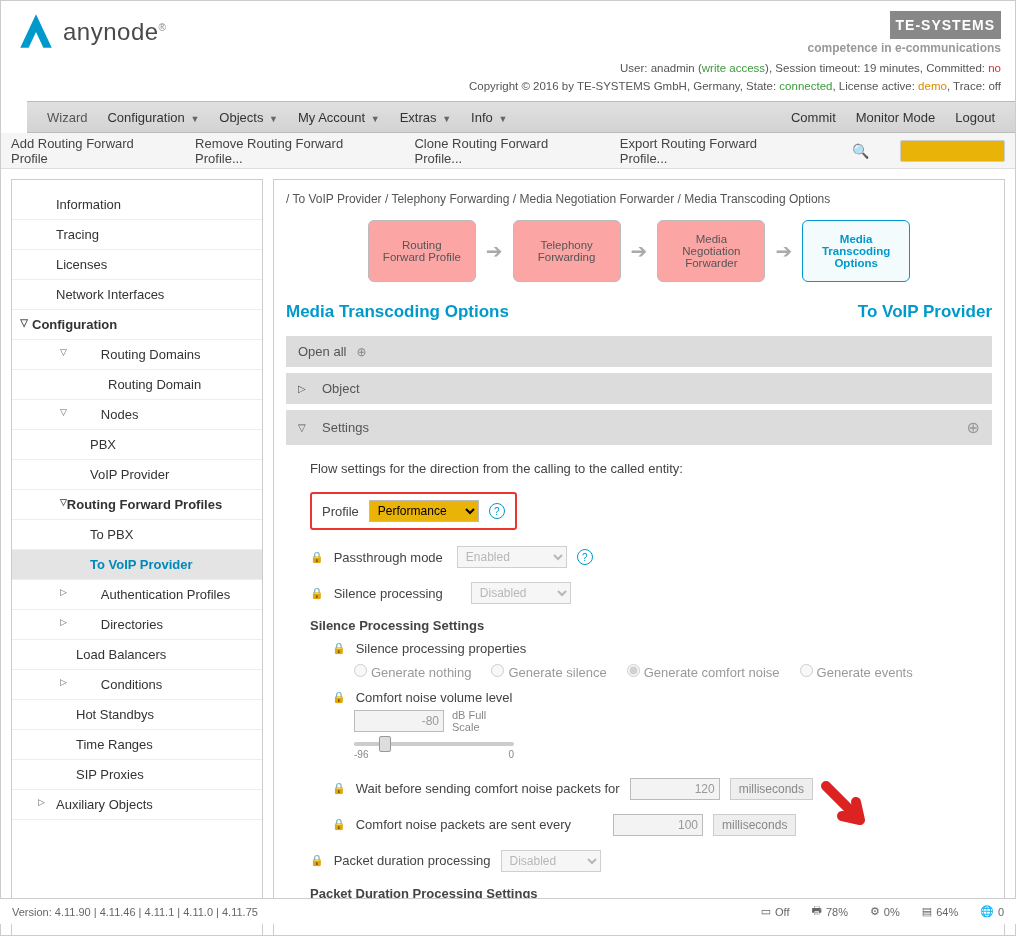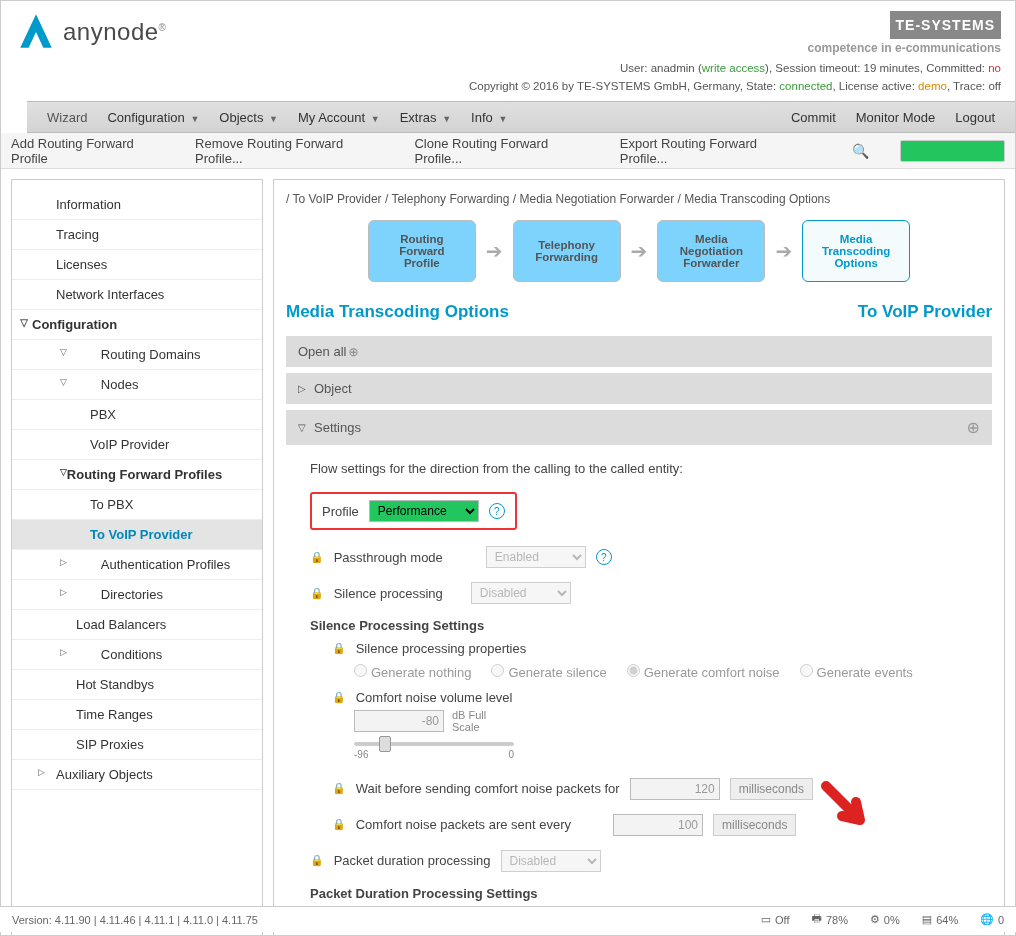--- a/index.html
+++ b/index.html
@@ -34,48 +34,48 @@
 .sb-item.h3 { padding-left: 78px; }
 .sb-item.h4 { padding-left: 78px; }
 .sb-item.selected { background: #e4e4e4; color: #0088bb; font-weight: bold; }
 .sb-item .arrow { position: absolute; left: 0; width: 40px; text-align: right; font-size: 10px; color: #555; }
 .sb-item.h1 .arrow { left: -18px; width: 34px; }
 .sb-item .tri { position: absolute; font-size: 9px; color: #666; }
 .sb-item.h2 .tri, .sb-item.h2b .tri { left: 46px; }
 .main { flex: 1; border: 1px solid #ccc; background: #fff; overflow-y: auto; padding: 12px; position: relative; }
 .breadcrumb { font-size: 12px; color: #555; margin-bottom: 14px; }
 .flow-boxes { display: flex; align-items: center; justify-content: center; gap: 10px; margin-bottom: 20px; }
-.flow-box { border: 1px solid #bbb; border-radius: 6px; padding: 10px 12px; width: 108px; height: 62px; display: flex; align-items: center; justify-content: center; text-align: center; font-size: 11.5px; color: #555; background: #7dd3fc; font-weight: bold; }
+.flow-box { border: 1px solid #bbb; border-radius: 6px; padding: 10px 12px; width: 108px; height: 62px; display: flex; align-items: center; justify-content: center; text-align: center; font-size: 11.5px; color: #555; background: #fca5a5; }
 .flow-box.active { border-color: #0099cc; color: #0099cc; font-weight: bold; background: #f4fbfd; }
 .flow-arrow { color: #aaa; font-size: 20px; }
 .section-title-row { display: flex; justify-content: space-between; margin-bottom: 14px; }
 .section-title { color: #0099cc; font-size: 17px; font-weight: bold; }
 .section-title.right { color: #0099cc; }
-.panel-bar { background: #dcdcdc; padding: 8px 12px; font-size: 13px; color: #555; display: flex; align-items: center; gap: 2px; margin-bottom: 6px; }
+.panel-bar { background: #dcdcdc; padding: 8px 12px; font-size: 13px; color: #555; display: flex; align-items: center; gap: 10px; margin-bottom: 6px; }
 .panel-bar .expand-icon { color: #888; font-size: 12px; }
 .panel-bar .plus { margin-left: auto; color: #999; font-size: 16px; }
 .panel-bar .tri-toggle { font-size: 10px; color: #555; width: 14px; }
 .panel-content { padding: 10px 14px 10px 24px; font-size: 13px; color: #444; }
 .form-row { display: flex; align-items: center; gap: 10px; margin-bottom: 14px; }
 .form-row .lock { color: #888; font-size: 11px; }
 .form-row label { min-width: auto; }
 .highlight-box { border: 2px solid #e33; padding: 6px 10px; display: inline-flex; align-items: center; gap: 10px; border-radius: 3px; }
-select, input[type=text] { border: 1px solid #bbb; padding: 2px 4px; font-size: 12px; height: 22px; background: #22c55e; }
+select, input[type=text] { border: 1px solid #bbb; padding: 2px 4px; font-size: 12px; height: 22px; background: #eab308; }
 select:disabled, input:disabled { background: #f3f3f3; color: #999; }
 .help-icon { display: inline-flex; width: 16px; height: 16px; border: 1px solid #0099cc; border-radius: 50%; color: #0099cc; font-size: 10px; align-items: center; justify-content: center; cursor: pointer; }
 .sub-heading { font-weight: bold; margin: 10px 0 8px; font-size: 13px; }
 .indent1 { margin-left: 22px; }
 .radio-row { display: flex; gap: 20px; align-items: center; color: #999; font-size: 13px; margin-bottom: 10px; }
 .radio-row input { margin-right: 4px; }
 .slider-box { display: flex; align-items: center; gap: 8px; }
 .num-input { width: 90px; text-align: right; padding-right: 6px; }
 .unit-box { border: 1px solid #ccc; background: #eee; color: #888; padding: 3px 8px; font-size: 12px; height: 22px; display: inline-flex; align-items: center; }
 .slider-track { width: 160px; margin-top: 6px; }
 .slider-labels { display: flex; justify-content: space-between; width: 160px; font-size: 10px; color: #888; }
-.footer { position: absolute; bottom: 4px; left: 0; right: 0; border-top: 1px solid #ccc; height: 26px; display: flex; align-items: center; padding: 4px 12px; font-size: 11px; color: #666; background: #fff; }
+.footer { position: absolute; bottom: 12px; left: 0; right: 0; border-top: 1px solid #ccc; height: 26px; display: flex; align-items: center; padding: 4px 12px; font-size: 11px; color: #666; background: #fff; }
 .footer .fspacer { flex: 1; }
 .footer .fstat { display: flex; align-items: center; gap: 4px; margin-left: 22px; }
 .red-arrow { position: absolute; left: 544px; top: 598px; pointer-events: none; }
 input[type=range] { -webkit-appearance: none; background: #ccc; height: 4px; border-radius: 2px; }
 input[type=range]::-webkit-slider-thumb { -webkit-appearance: none; width: 12px; height: 16px; background: #ddd; border: 1px solid #999; border-radius: 2px; }
 </style>
 </head>
 <body>
 
 <div class="header">
@@ -122,20 +122,21 @@
 </div>
 
 <div class="body-wrap">
   <div class="sidebar">
     <div class="sb-item h2">Information</div>
     <div class="sb-item h2">Tracing</div>
     <div class="sb-item h2">Licenses</div>
     <div class="sb-item h2">Network Interfaces</div>
     <div class="sb-item h1"><span class="arrow">▽</span><span>Configuration</span></div>
     <div class="sb-item h3"><span class="tri" style="left:48px">▽</span>&nbsp;&nbsp;&nbsp;<span>Routing Domains</span></div>
+    <div class="sb-item h4" style="padding-left:96px">Routing Domain</div>
     <div class="sb-item h3"><span class="tri" style="left:48px">▽</span>&nbsp;&nbsp;&nbsp;<span>Nodes</span></div>
     <div class="sb-item h4" style="padding-left:78px">PBX</div>
     <div class="sb-item h4" style="padding-left:78px">VoIP Provider</div>
     <div class="sb-item h2b"><span class="tri" style="left:48px">▽</span>&nbsp;&nbsp;&nbsp;<span>Routing Forward Profiles</span></div>
     <div class="sb-item h4" style="padding-left:78px">To PBX</div>
     <div class="sb-item h4 selected" style="padding-left:78px">To VoIP Provider</div>
     <div class="sb-item h3"><span class="tri" style="left:48px">▷</span>&nbsp;&nbsp;&nbsp;<span>Authentication Profiles</span></div>
     <div class="sb-item h3"><span class="tri" style="left:48px">▷</span>&nbsp;&nbsp;&nbsp;<span>Directories</span></div>
     <div class="sb-item h3" style="padding-left:64px">Load Balancers</div>
     <div class="sb-item h3"><span class="tri" style="left:48px">▷</span>&nbsp;&nbsp;&nbsp;<span>Conditions</span></div>
@@ -186,21 +187,21 @@
         <label>Profile</label>
         <select style="width:110px">
           <option>Performance</option>
         </select>
         <span class="help-icon">?</span>
       </div>
 
       <div class="form-row">
         <span class="lock">🔒</span>
         <label>Passthrough mode</label>
-        <select disabled="" style="width:100px;margin-left:33px">
+        <select disabled="" style="width:110px;margin-left:4px">
           <option>Enabled</option>
         </select>
         <span class="help-icon">?</span>
       </div>
 
       <div class="form-row">
         <span class="lock">🔒</span>
         <label>Silence processing</label>
         <select disabled="" style="width:100px;margin-left:18px">
           <option>Disabled</option>

